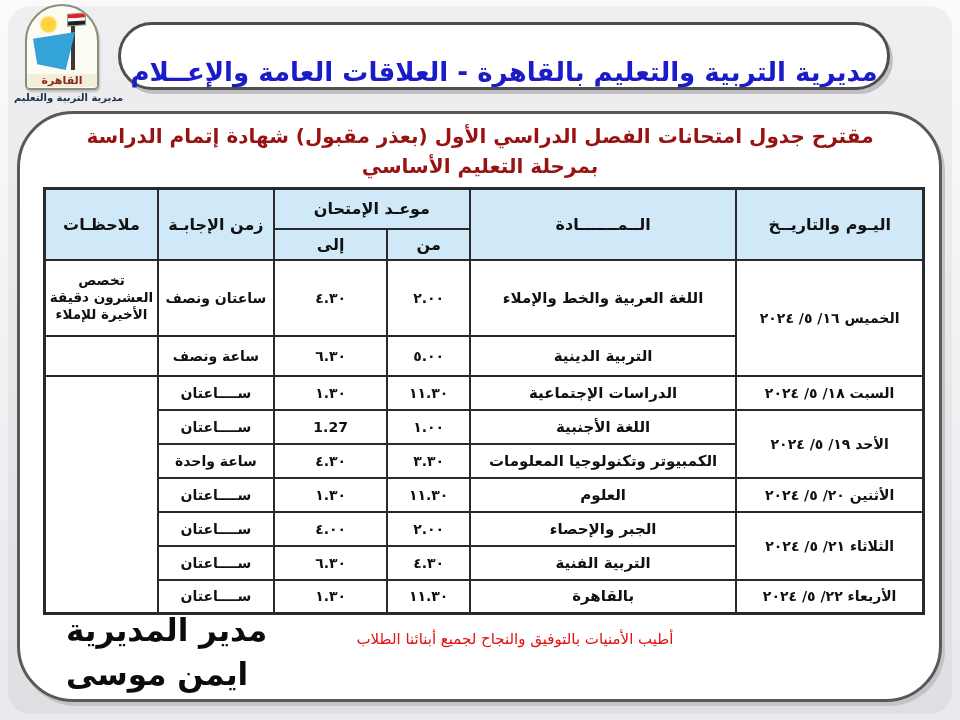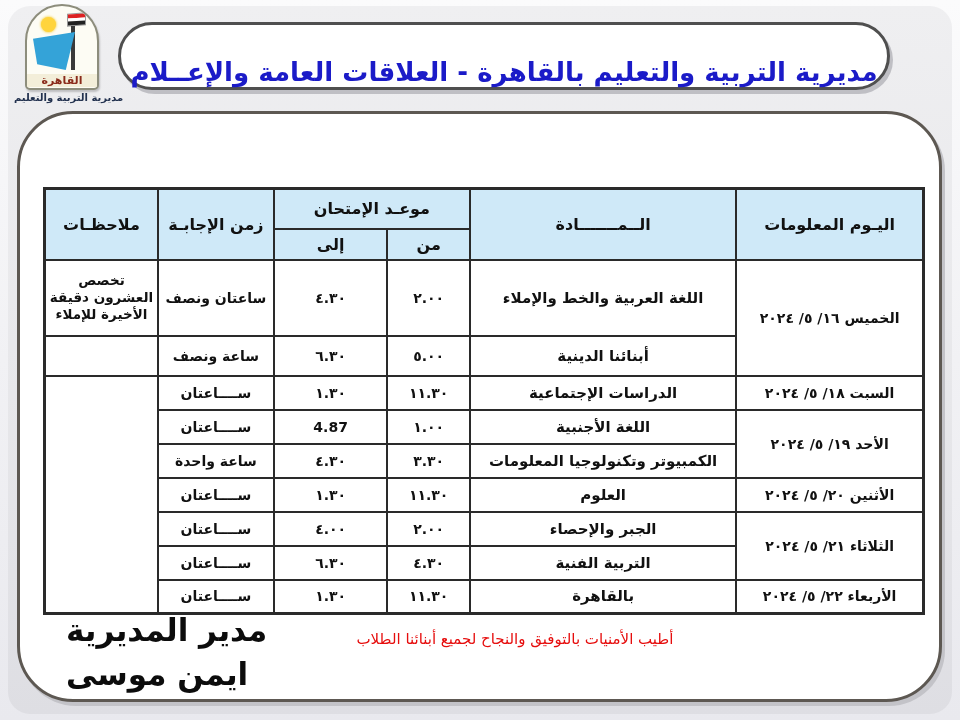--- a/index.html
+++ b/index.html
@@ -107,72 +107,76 @@
     </div>
     <div class="logo-caption">مديرية التربية والتعليم</div>
   </div>
 
   <div class="banner">
     <span class="banner-text">مديرية التربية والتعليم بالقاهرة - العلاقات العامة والإعــلام</span>
   </div>
 
   <div class="main-box"></div>
 
+  <div class="doc-title">
+    <div>مقترح جدول امتحانات الفصل الدراسي الأول (بعذر مقبول) شهادة إتمام الدراسة بمرحلة التعليم الأساسي</div>
+    <div>للعام الدراسي ٢٠٢٣/ ٢٠٢٤</div>
+  </div>
 
   <table class="schedule">
     <colgroup>
       <col style="width:21.3%">
         <col style="width:30.3%">
         <col style="width:9.4%">
       <col style="width:12.9%">
         <col style="width:13.2%">
         <col style="width:12.9%">
     </colgroup>
     <thead>
       <tr class="h1">
-        <th rowspan="2">اليـوم المعلومات</th>
+        <th rowspan="2">اليـوم والتاريــخ</th>
         <th rowspan="2">الــمـــــــادة</th>
         <th colspan="2">موعـد الإمتحان</th>
         <th rowspan="2">زمن الإجابـة</th>
         <th rowspan="2">ملاحظـات</th>
       </tr>
       <tr class="h2">
         <th>من</th>
         <th>إلى</th>
       </tr>
     </thead>
     <tbody>
       <tr style="height:76px">
         <td rowspan="2" class="day-cell">الخميس ١٦/ ٥/ ٢٠٢٤</td>
         <td class="subject-cell">اللغة العربية والخط والإملاء</td>
         <td class="time-cell">٢.٠٠</td>
         <td class="time-cell">٤.٣٠</td>
         <td class="duration-cell">ساعتان ونصف</td>
         <td class="note-cell">تخصص العشرون دقيقة الأخيرة للإملاء</td>
       </tr>
       <tr style="height:40px">
-        <td class="subject-cell">أبنائنا الدينية</td>
+        <td class="subject-cell">التربية الدينية</td>
         <td class="time-cell">٥.٠٠</td>
         <td class="time-cell">٦.٣٠</td>
         <td class="duration-cell">ساعة ونصف</td>
         <td class="note-cell"></td>
       </tr>
       <tr style="height:34px">
         <td class="day-cell">السبت ١٨/ ٥/ ٢٠٢٤</td>
         <td class="subject-cell">الدراسات الإجتماعية</td>
         <td class="time-cell">١١.٣٠</td>
         <td class="time-cell">١.٣٠</td>
         <td class="duration-cell">ســــاعتان</td>
         <td rowspan="7" class="note-cell"></td>
       </tr>
       <tr style="height:34px">
         <td rowspan="2" class="day-cell">الأحد ١٩/ ٥/ ٢٠٢٤</td>
         <td class="subject-cell">اللغة الأجنبية</td>
         <td class="time-cell">١.٠٠</td>
-        <td class="time-cell">4.87</td>
+        <td class="time-cell">1.27</td>
         <td class="duration-cell">ســــاعتان</td>
       </tr>
       <tr style="height:34px">
         <td class="subject-cell">الكمبيوتر وتكنولوجيا المعلومات</td>
         <td class="time-cell">٣.٣٠</td>
         <td class="time-cell">٤.٣٠</td>
         <td class="duration-cell">ساعة واحدة</td>
       </tr>
       <tr style="height:34px">
         <td class="day-cell">الأثنين ٢٠/ ٥/ ٢٠٢٤</td>

